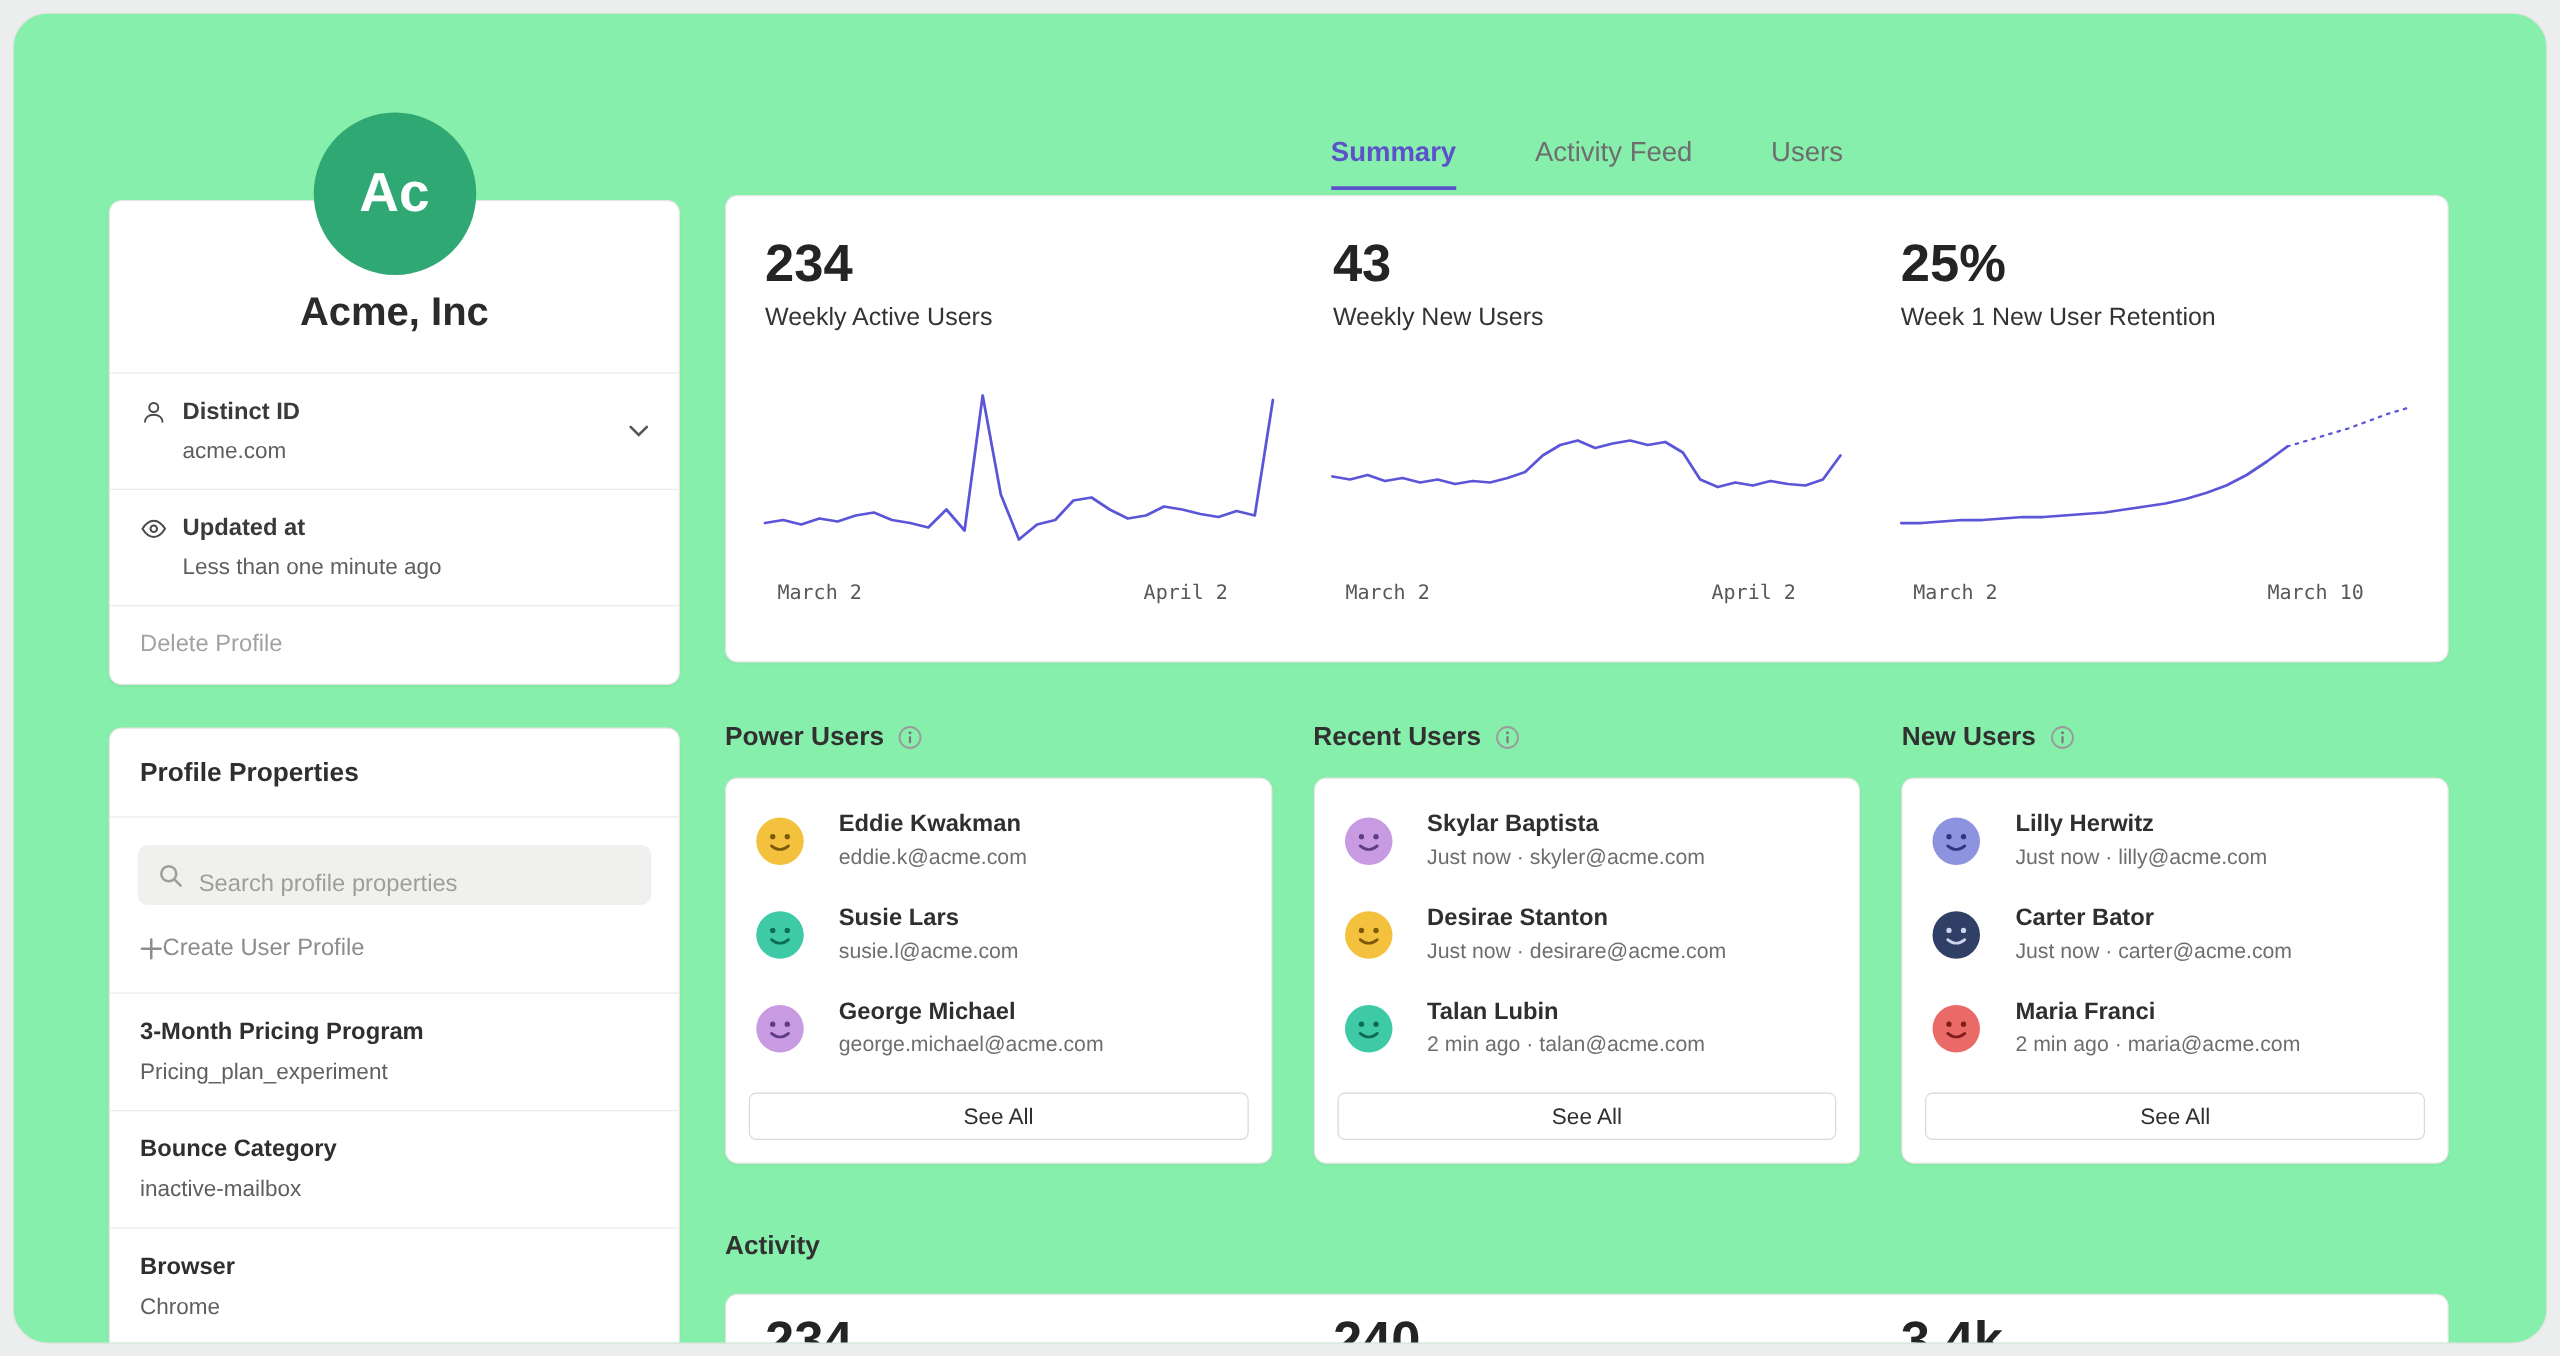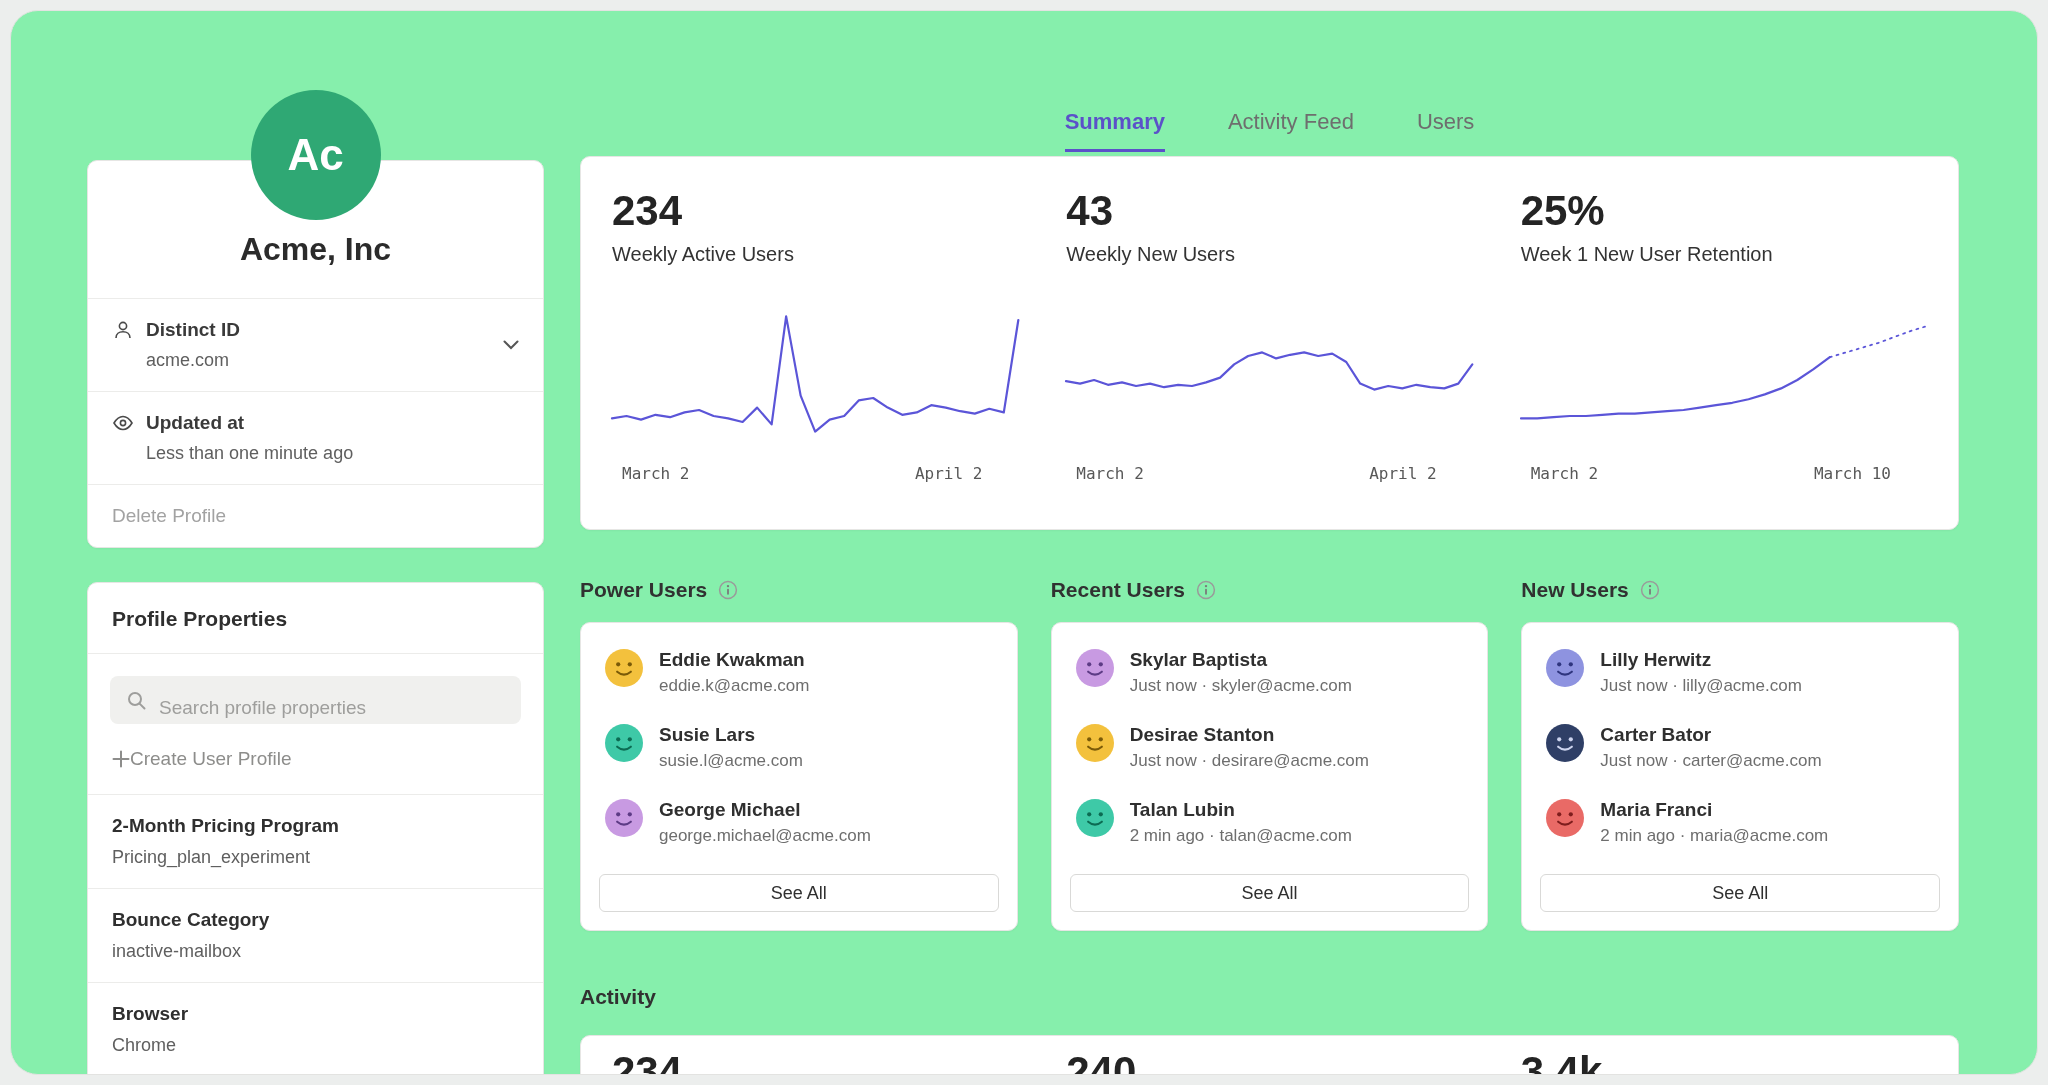--- a/index.html
+++ b/index.html
@@ -53,21 +53,21 @@
   .spark { margin-top:42px; height:132px; width:100%; }
   .axis { display:flex; justify-content:space-between; margin-top:24px;
           padding:0 36px 0 10px; font-family:"DejaVu Sans Mono", monospace;
           font-size:16px; color:#585858; }
 
   .sections-row { margin-top:48px; display:flex; gap:33px; }
   .section { flex:1; min-width:0; }
   .section-head { display:flex; align-items:center; gap:11px; margin-bottom:20px; }
   .section-title { font-size:21px; font-weight:700; color:#313131; }
   .user-card { padding:26px 0 18px; }
-  .user-row { display:flex; align-items:flex-start; gap:16px; padding:0 24px; margin-bottom:28px; cursor:pointer; }
+  .user-row { display:flex; align-items:center; gap:28px; padding:0 24px; margin-bottom:28px; cursor:pointer; }
   .avatar-sm { flex:none; width:38px; height:38px; border-radius:50%; display:flex;
                align-items:center; justify-content:center; }
   .u-name { font-size:19px; font-weight:600; color:#2f2f2f; }
   .u-meta { margin-top:5px; font-size:17px; color:#6e6e6e; }
   .see-all { margin:4px 18px 0; height:38px; display:flex; align-items:center; justify-content:center;
              border:1px solid #d9d9d7; border-radius:6px; background:#fff; font-size:18px;
              color:#2f2f2f; cursor:pointer; }
 
   .activity-head { margin-top:54px; font-size:21px; font-weight:700; color:#313131; }
   .activity-card { margin-top:26px; display:flex; gap:48px; padding:12px 31px 60px;
@@ -135,21 +135,21 @@
           <div class="create-row">
             <span class="icon">
               <svg width="18" height="18" viewBox="0 0 18 18" fill="none" stroke="#8d8d8b" stroke-width="2" stroke-linecap="round">
                 <path d="M9 1.5 V16.5 M1.5 9 H16.5"></path>
               </svg>
             </span>
             <span>Create User Profile</span>
           </div>
         </div>
         <div class="prop-item">
-          <div class="prop-name">2-Month Pricing Program</div>
+          <div class="prop-name">3-Month Pricing Program</div>
           <div class="prop-val">Pricing_plan_experiment</div>
         </div>
         <div class="prop-item">
           <div class="prop-name">Bounce Category</div>
           <div class="prop-val">inactive-mailbox</div>
         </div>
         <div class="prop-item">
           <div class="prop-name">Browser</div>
           <div class="prop-val">Chrome</div>
         </div>

